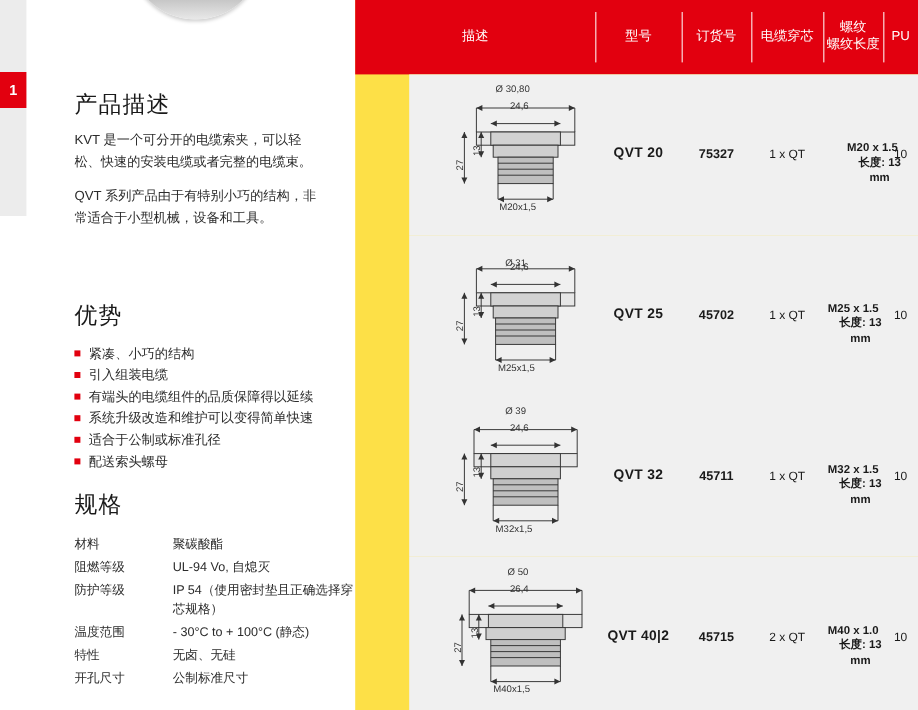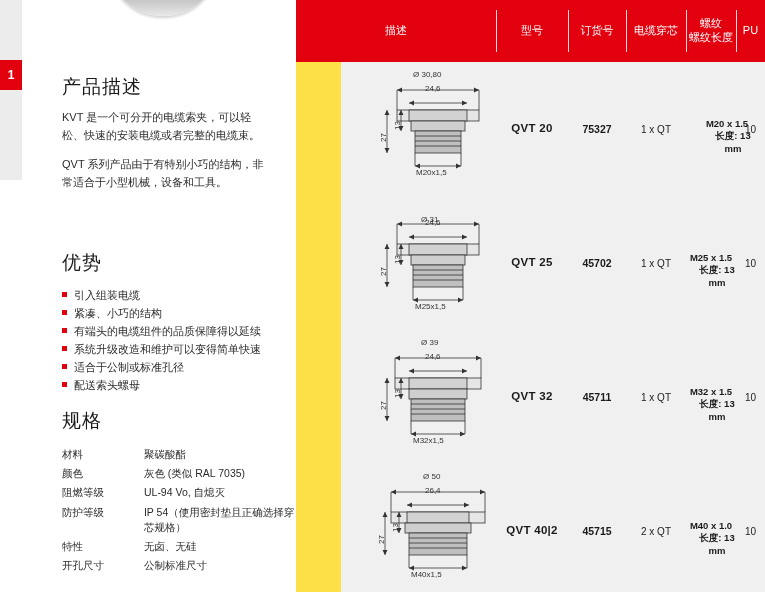--- a/index.html
+++ b/index.html
@@ -225,47 +225,47 @@
 
     <h2 class="section-title" style="left:62px; top:74px;">产品描述</h2>
 
     <div class="body-text" style="left:62px; top:108px; width:205px;">KVT 是一个可分开的电缆索夹，可以轻松、快速的安装电缆或者完整的电缆束。</div>
 
     <div class="body-text" style="left:62px; top:155px; width:205px;">QVT 系列产品由于有特别小巧的结构，非常适合于小型机械，设备和工具。</div>
 
     <h2 class="section-title" style="left:62px; top:250px;">优势</h2>
 
     <ul class="bullets" style="left:62px; top:287px; width:215px;">
+      <li><span class="sq"></span><span>紧凑、小巧的结构</span></li>
       <li><span class="sq"></span><span>引入组装电缆</span></li>
-      <li><span class="sq"></span><span>紧凑、小巧的结构</span></li>
       <li><span class="sq"></span><span>有端头的电缆组件的品质保障得以延续</span></li>
       <li><span class="sq"></span><span>系统升级改造和维护可以变得简单快速</span></li>
       <li><span class="sq"></span><span>适合于公制或标准孔径</span></li>
       <li><span class="sq"></span><span>配送索头螺母</span></li>
     </ul>
 
     <h2 class="section-title" style="left:62px; top:408px;">规格</h2>
 
     <table class="spec-table" style="left:62px; top:446px;">
       <tbody>
           <tr>
         <td class="k">材料</td>
         <td class="v">聚碳酸酯</td>
-      </tr>
-      <tr>
-        <td class="k">颜色</td>
-        <td class="v">灰色 (类似 RAL 7035)</td>
       </tr>
       <tr>
         <td class="k">阻燃等级</td>
         <td class="v">UL-94 Vo, 自熄灭</td>
       </tr>
       <tr>
         <td class="k">防护等级</td>
         <td class="v">IP 54（使用密封垫且正确选择穿芯规格）</td>
+      </tr>
+      <tr>
+        <td class="k">温度范围</td>
+        <td class="v">- 30°C to + 100°C (静态)</td>
       </tr>
       <tr>
         <td class="k">特性</td>
         <td class="v">无卤、无硅</td>
       </tr>
       <tr>
         <td class="k">开孔尺寸</td>
         <td class="v">公制标准尺寸</td>
       </tr>
     </tbody>

